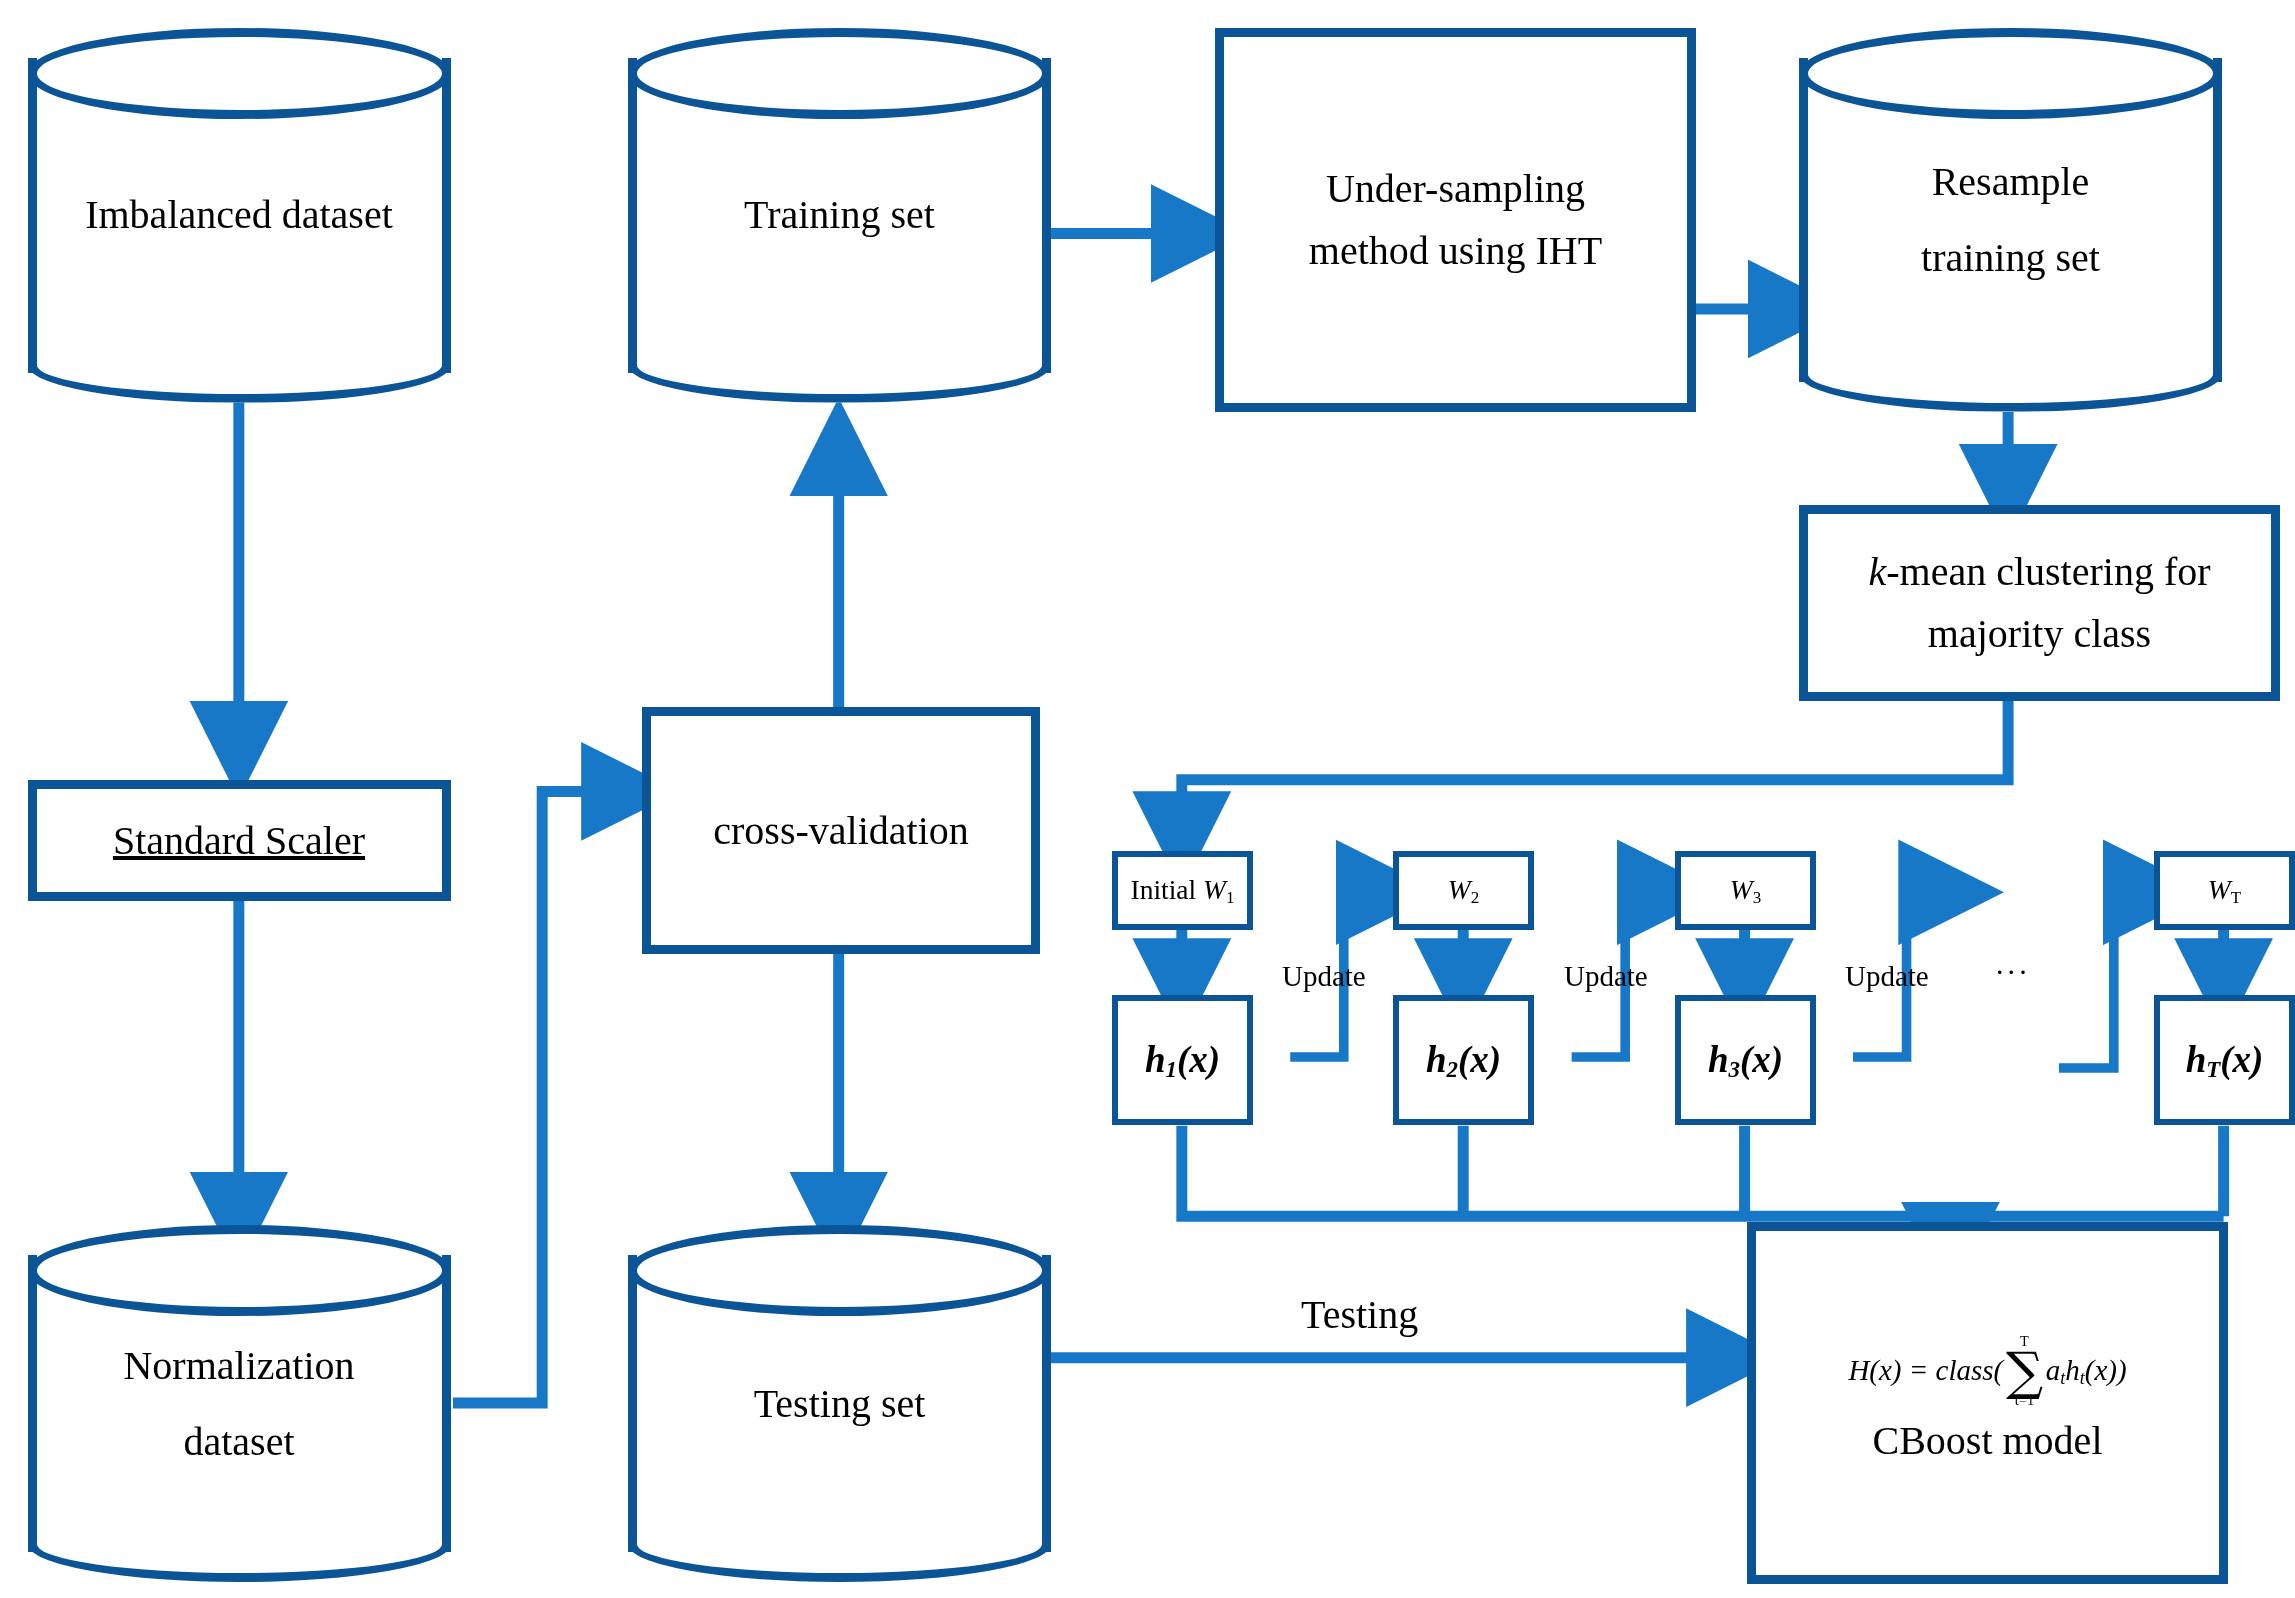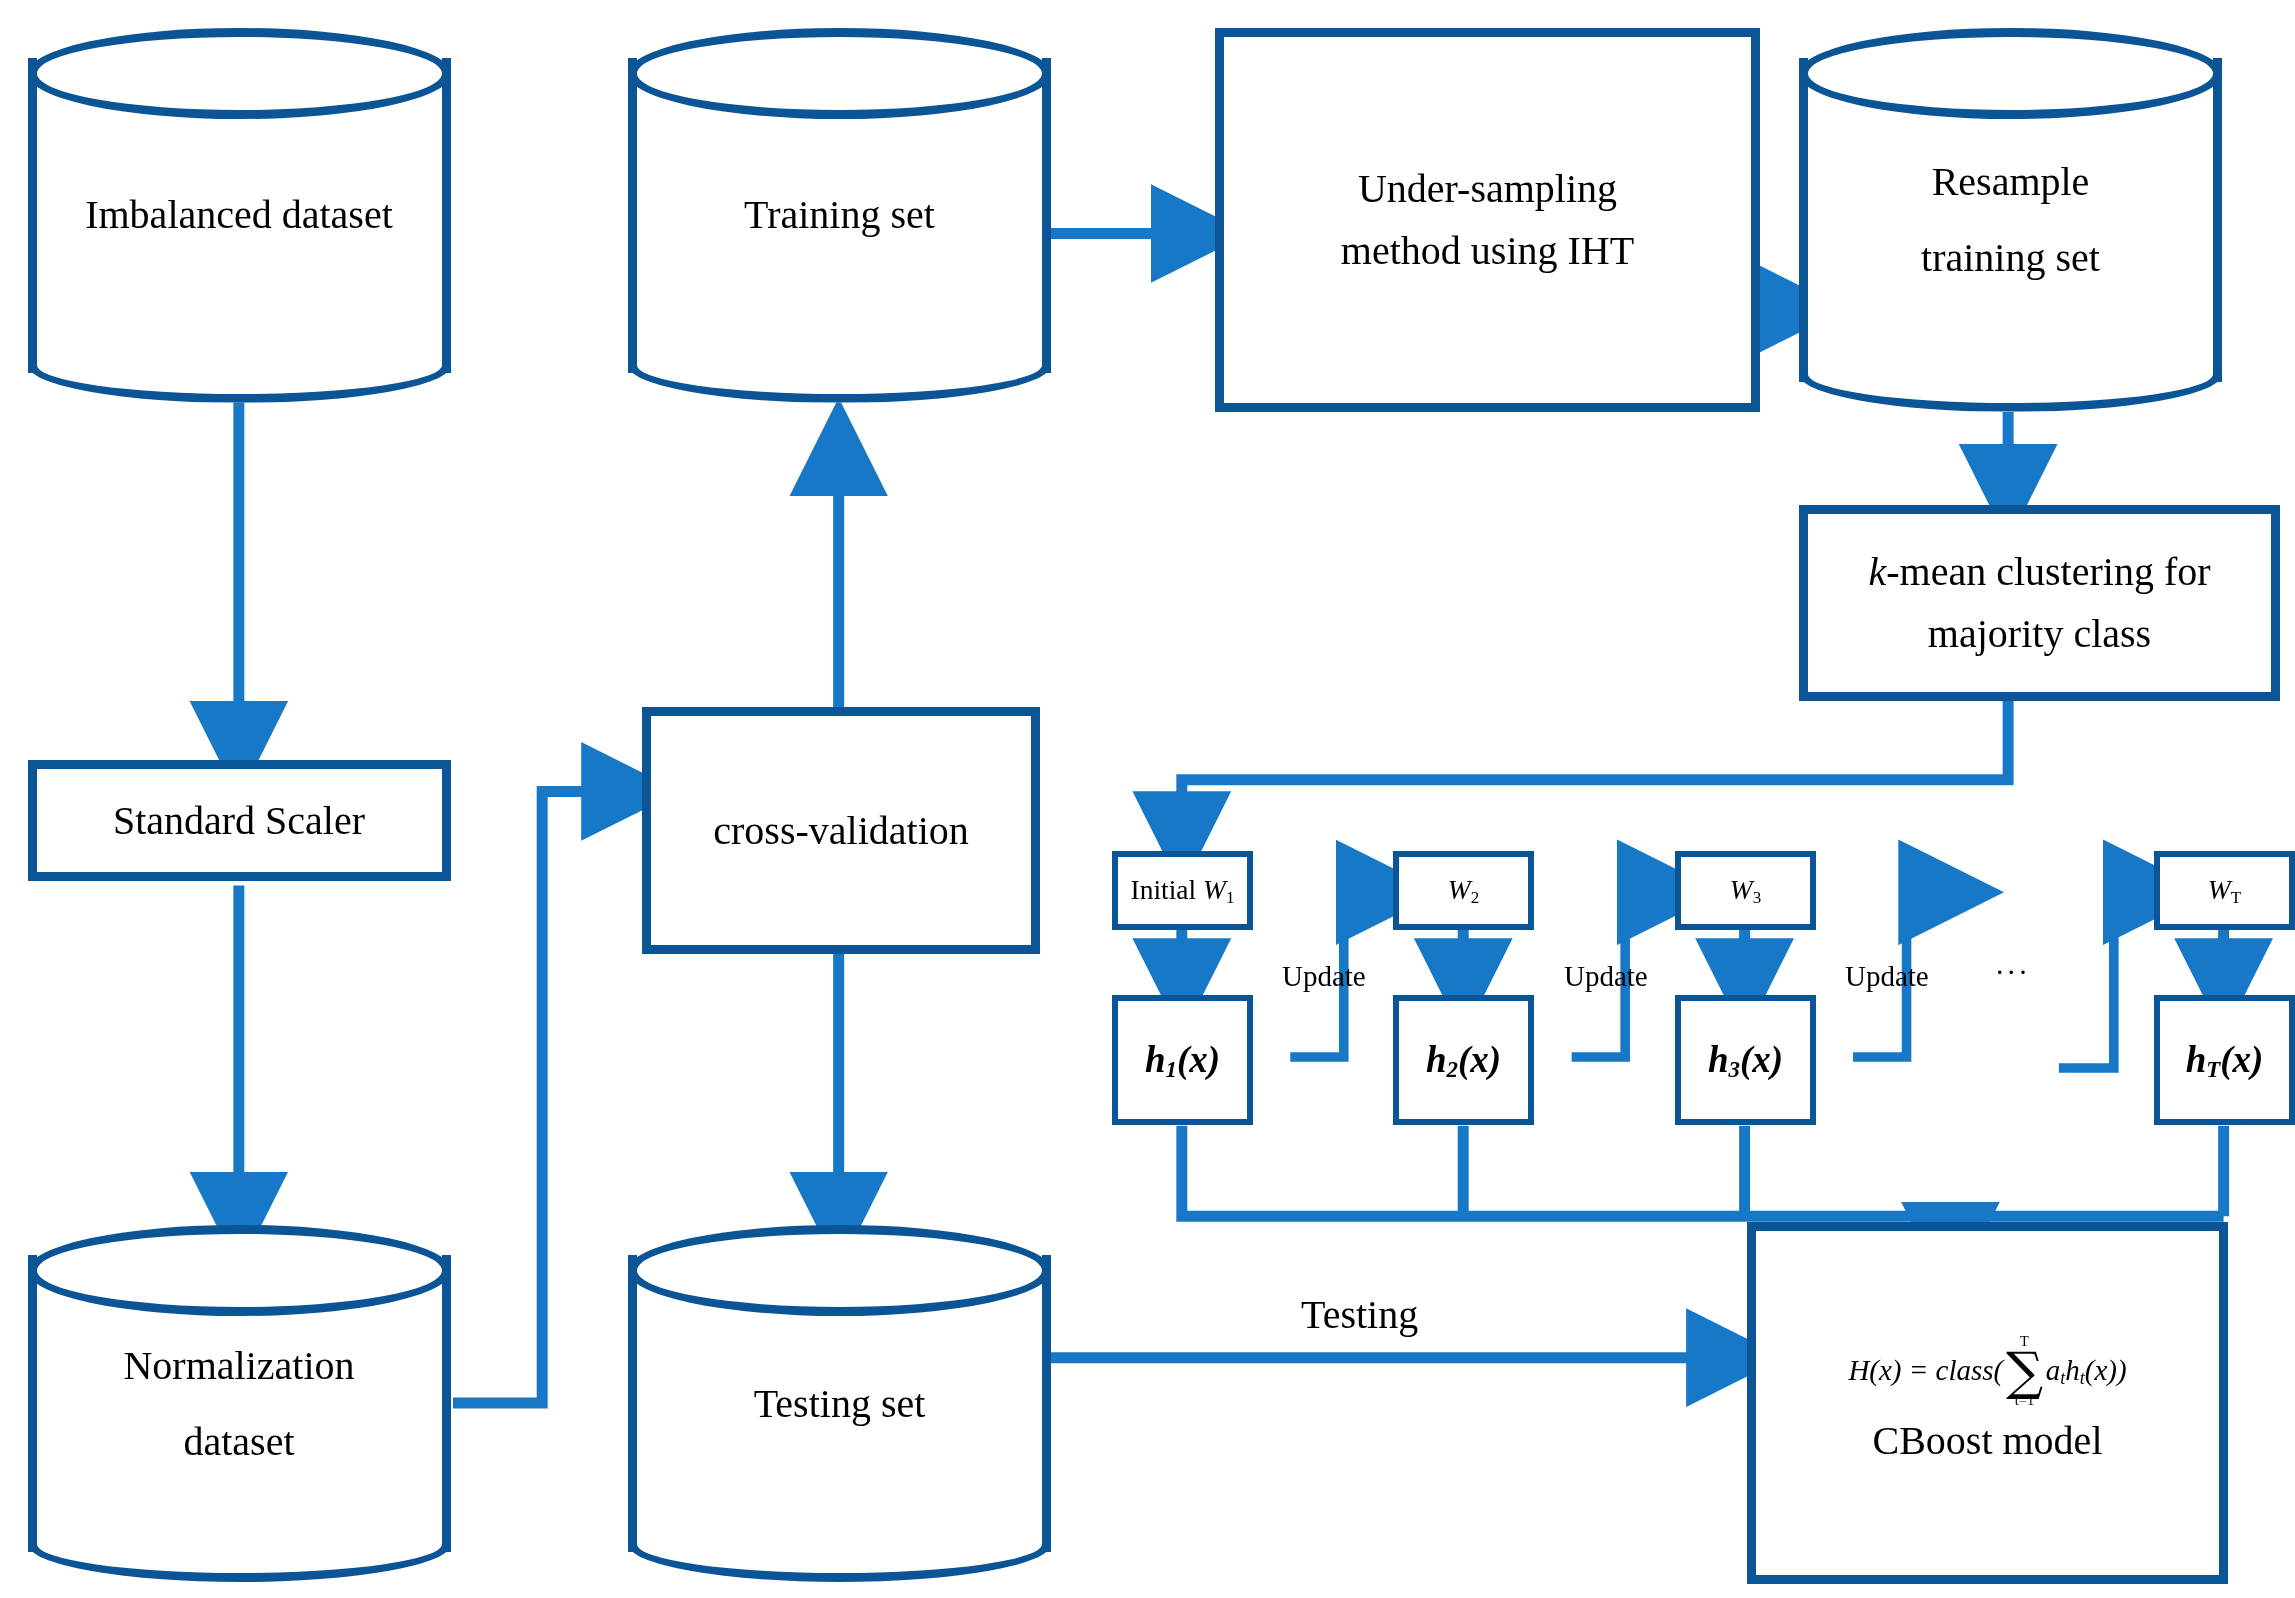--- a/index.html
+++ b/index.html
@@ -190,31 +190,31 @@
     <div class="bot-fill"></div>
     <div class="body"></div>
     <div class="bot"></div>
     <div class="top"></div>
     <div class="label t58">
       <span>Normalization</span>
       <span>dataset</span>
     </div>
   </div>
 
-  <div class="node rect t58" style="left:27.5px;top:760px;width:423px;height:121px;">
+  <div class="node rect t58" style="left:27.5px;top:780px;width:423px;height:121px;text-decoration:underline;">
     <span>Standard Scaler</span>
   </div>
 
   <div class="node rect t58" style="left:642px;top:707px;width:398px;height:247px;">
     <div>
       <div>cross-validation</div>
     </div>
   </div>
 
-  <div class="node rect t58" style="left:1215px;top:27.5px;width:545px;height:384px;">
+  <div class="node rect t58" style="left:1215px;top:27.5px;width:481px;height:384px;">
     <div>
       <div>Under-sampling</div>
       <div>method using IHT</div>
     </div>
   </div>
 
   <div class="node rect t58" style="left:1799px;top:505px;width:481px;height:196px;">
     <div>
       <div><span class="ital">k</span><span>-mean clustering for</span></div>
       <div>majority class</div>

